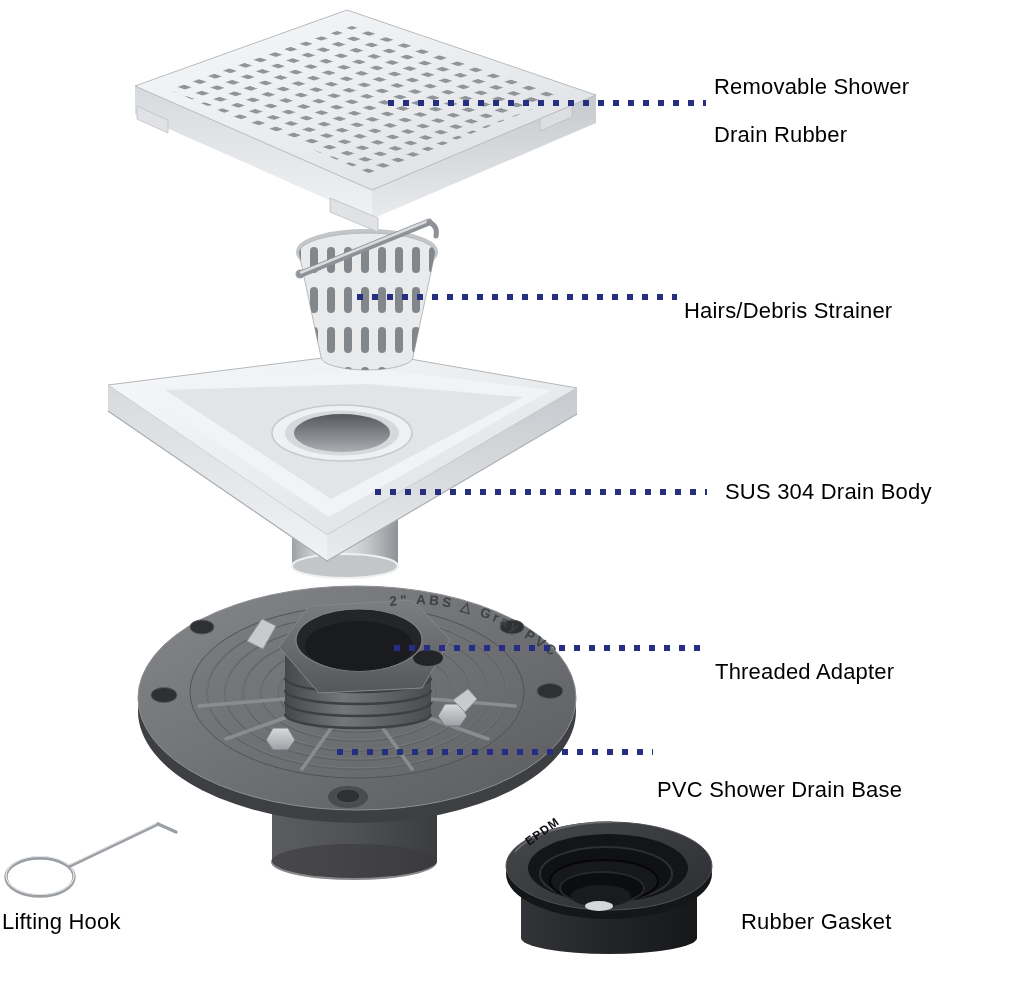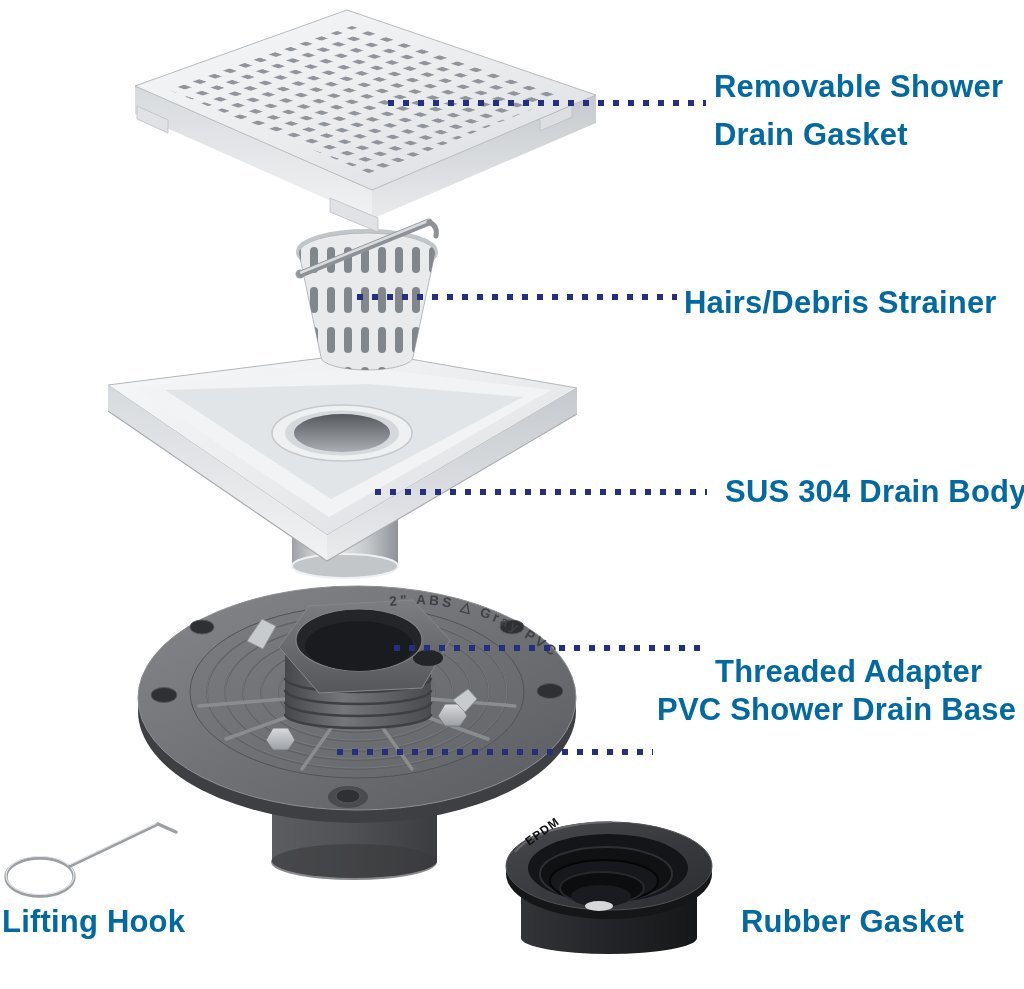--- a/index.html
+++ b/index.html
@@ -1,19 +1,19 @@
 <!DOCTYPE html>
 <html><head>
 <meta charset="utf-8">
 <style>
   html,body{margin:0;padding:0;background:#ffffff;}
   .stage{position:relative;width:1024px;height:989px;background:#ffffff;overflow:hidden;
          font-family:"Liberation Sans",sans-serif;}
   .stage svg{position:absolute;left:0;top:0;}
-  .lbl{position:absolute;font-weight:700;font-size:31px;line-height:48px;color:#0369a1;
+  .lbl{position:absolute;font-weight:400;font-size:22px;line-height:48px;color:#000000;
        letter-spacing:.2px;white-space:nowrap;}
   .leader{position:absolute;height:6px;
        background-image:repeating-linear-gradient(90deg,#262e80 0 6px,transparent 6px 15px);}
 </style>
 </head>
 <body>
 
 <div class="stage">
 
 <svg width="1024" height="989" viewBox="0 0 1024 989">
@@ -204,22 +204,22 @@
 </svg>
 
   <div class="leader" style="left:388px;top:100px;width:318px;"></div>
   <div class="leader" style="left:357px;top:294px;width:320px;"></div>
   <div class="leader" style="left:375px;top:489px;width:332px;"></div>
   <div class="leader" style="left:394px;top:645px;width:314px;"></div>
   <div class="leader" style="left:337px;top:749px;width:316px;"></div>
 
   <div class="lbl" style="left:714px;top:63px;">
     <div>Removable Shower</div>
-    <div>Drain Gasket</div>
+    <div>Drain Rubber</div>
   </div>
-  <div class="lbl" style="left:684px;top:279px;">Hairs/Debris Strainer</div>
+  <div class="lbl" style="left:684px;top:287px;">Hairs/Debris Strainer</div>
   <div class="lbl" style="left:713px;top:468px;margin-left:12px;">SUS 304 Drain Body</div>
   <div class="lbl" style="left:715px;top:648px;">Threaded Adapter</div>
-  <div class="lbl" style="left:657px;top:686px;">PVC Shower Drain Base</div>
+  <div class="lbl" style="left:657px;top:766px;">PVC Shower Drain Base</div>
   <div class="lbl" style="left:741px;top:898px;">Rubber Gasket</div>
   <div class="lbl" style="left:2px;top:898px;">Lifting Hook</div>
 
 </div>
 
 </body></html>

